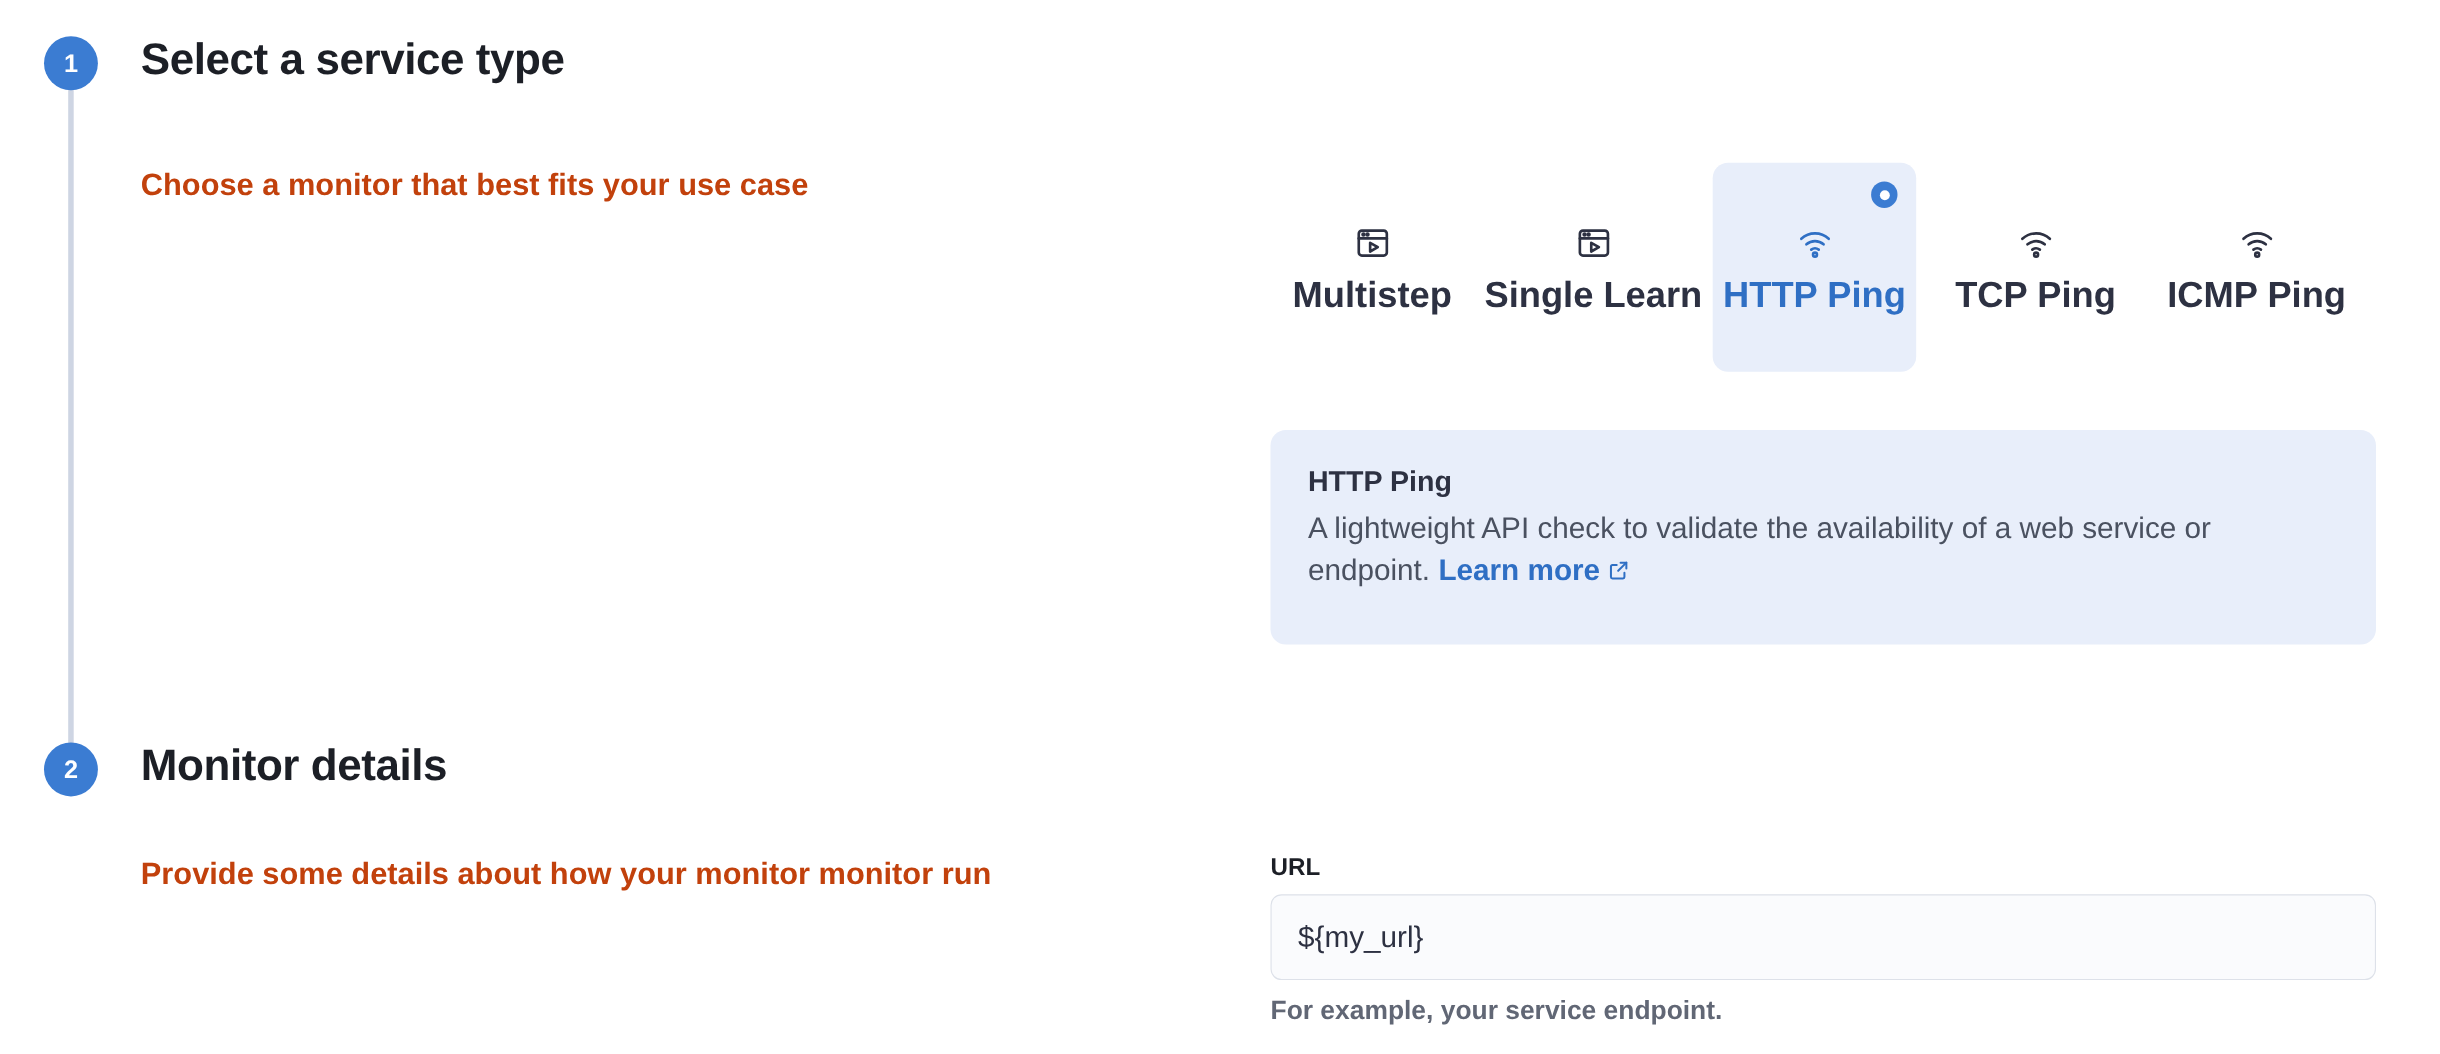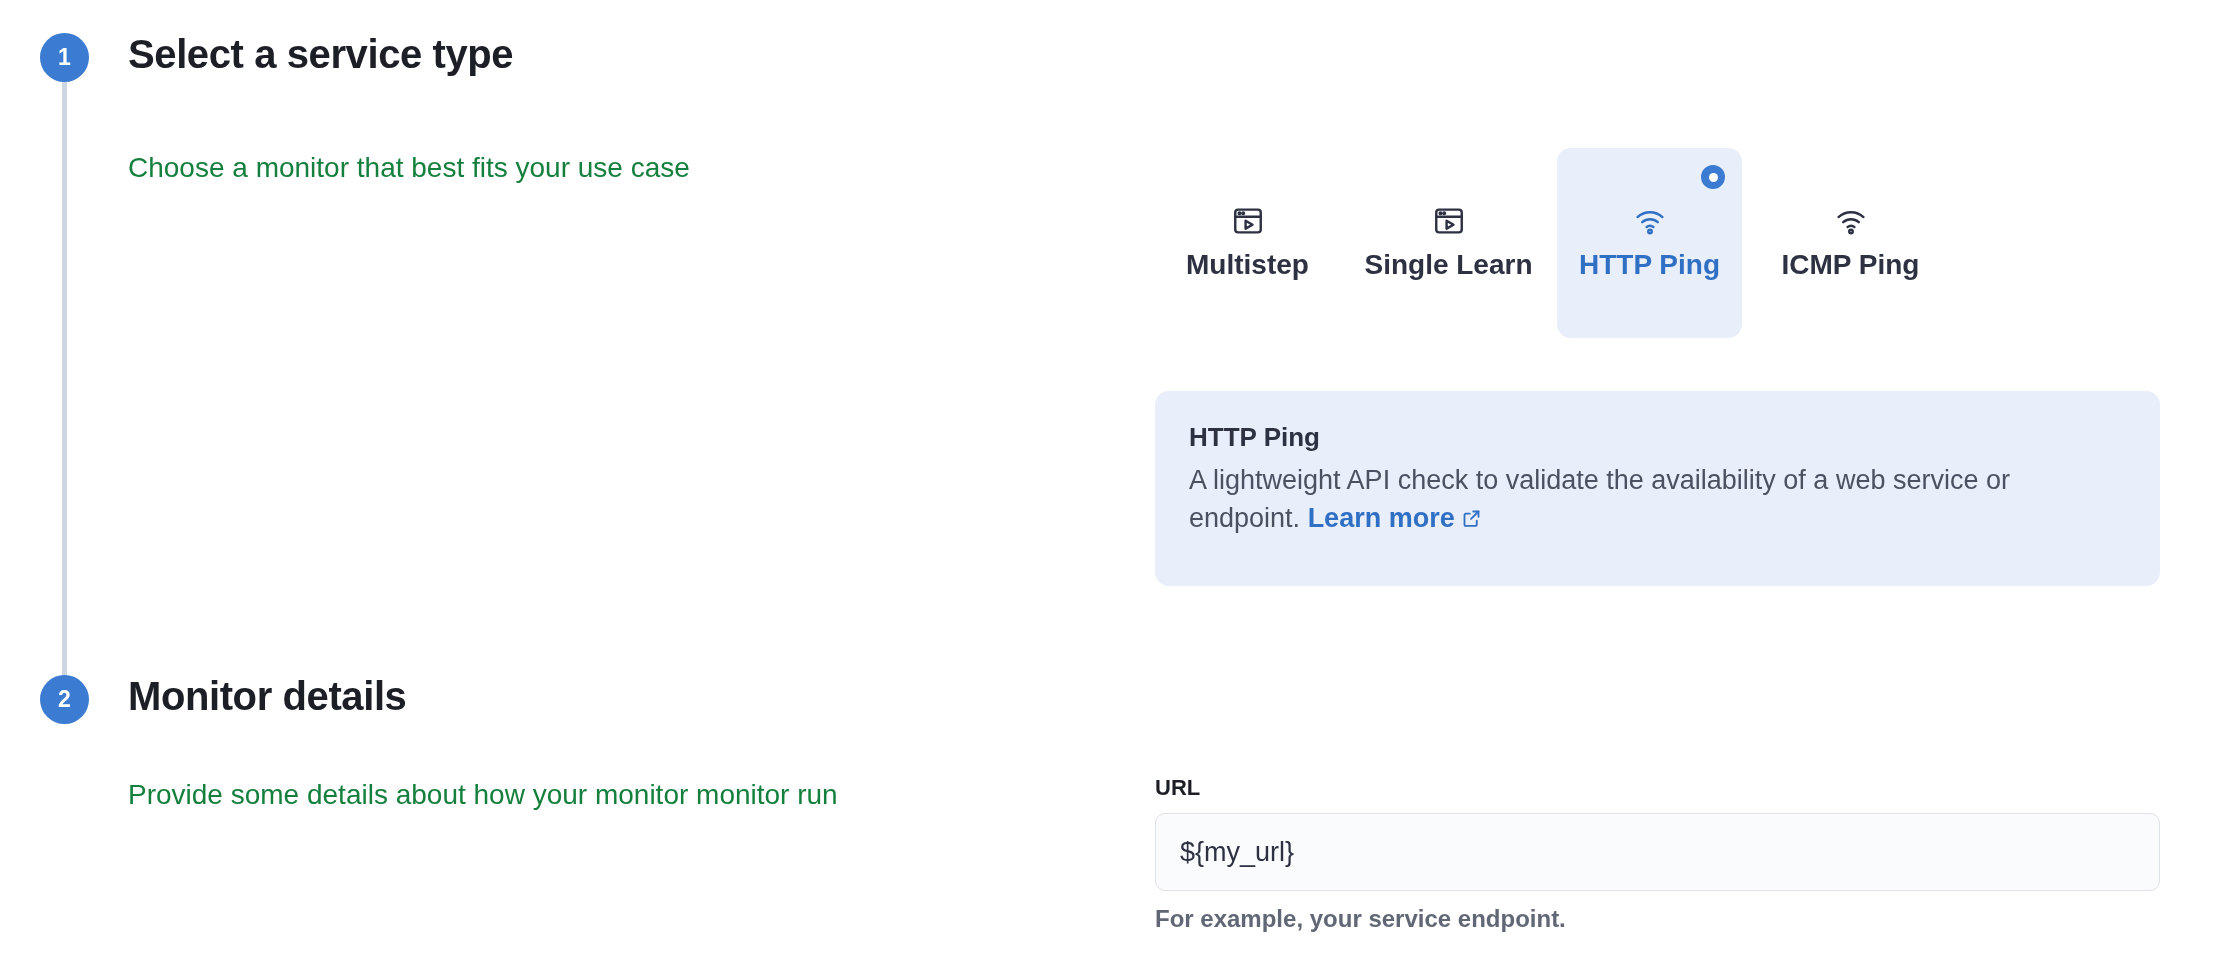--- a/index.html
+++ b/index.html
@@ -57,23 +57,23 @@
     font-weight: 700;
     letter-spacing: -0.4px;
     white-space: nowrap;
   }
   .sec-title.t1 { top: 32px; }
   .sec-title.t2 { top: 674px; }
 
   .sec-sub {
     position: absolute;
     left: 128px;
-    color: #15803d;
+    color: #c2410c;
     font-size: 28px;
-    font-weight: 400;
+    font-weight: 700;
     white-space: nowrap;
   }
   .sec-sub.u1 { top: 152px; }
   .sec-sub.u2 { top: 779px; }
 
   
   .type-row {
     position: absolute;
     left: 1155px;
     top: 148px;
@@ -126,21 +126,21 @@
     height: 36px;
     display: flex;
     align-items: center;
     justify-content: center;
     color: #2d3142;
   }
   .type-card.selected .type-icon { color: #2f6fc4; }
 
   .type-label {
     margin-top: 10px;
-    font-size: 28px;
+    font-size: 33px;
     font-weight: 700;
     color: #2d3142;
     white-space: nowrap;
   }
   .type-card.selected .type-label { color: #2f6fc4; }
 
   
   .info-panel {
     position: absolute;
     left: 1155px;
@@ -268,20 +268,32 @@
         <svg width="34" height="30" viewBox="0 0 24 20" fill="none" stroke="currentColor" stroke-width="1.7" stroke-linecap="round">
           <path d="M3.2 7.2a13 13 0 0 1 17.6 0"></path>
           <path d="M6.5 10.8a8.4 8.4 0 0 1 11 0"></path>
           <path d="M9.6 14.2a4 4 0 0 1 4.8 0"></path>
           <circle cx="12" cy="17.4" r="1.25"></circle>
         </svg>
       </span>
       <span class="type-label">HTTP Ping</span>
     </div>
 
+    <div class="type-card">
+
+      <span class="type-icon">
+        <svg width="34" height="30" viewBox="0 0 24 20" fill="none" stroke="currentColor" stroke-width="1.7" stroke-linecap="round">
+          <path d="M3.2 7.2a13 13 0 0 1 17.6 0"></path>
+          <path d="M6.5 10.8a8.4 8.4 0 0 1 11 0"></path>
+          <path d="M9.6 14.2a4 4 0 0 1 4.8 0"></path>
+          <circle cx="12" cy="17.4" r="1.25"></circle>
+        </svg>
+      </span>
+      <span class="type-label">TCP Ping</span>
+    </div>
 
     <div class="type-card">
 
       <span class="type-icon">
         <svg width="34" height="30" viewBox="0 0 24 20" fill="none" stroke="currentColor" stroke-width="1.7" stroke-linecap="round">
           <path d="M3.2 7.2a13 13 0 0 1 17.6 0"></path>
           <path d="M6.5 10.8a8.4 8.4 0 0 1 11 0"></path>
           <path d="M9.6 14.2a4 4 0 0 1 4.8 0"></path>
           <circle cx="12" cy="17.4" r="1.25"></circle>
         </svg>

